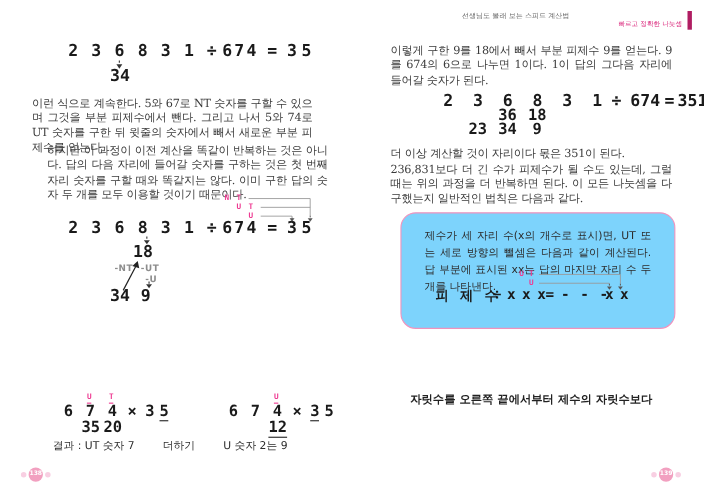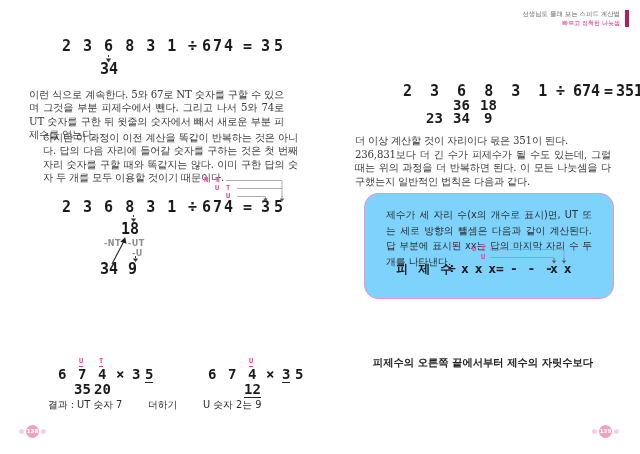--- a/index.html
+++ b/index.html
@@ -23,21 +23,21 @@
   .plu{border-bottom:1px solid var(--accent);padding-bottom:0.5px;}
   .gray{position:absolute;font-family:"DejaVu Sans",sans-serif;font-weight:bold;
         font-size:8px;line-height:1;color:#8d8d8d;letter-spacing:0.5px;}
   .cap{font-family:"DejaVu Sans",sans-serif;font-size:9.8px;color:#2b2b2b;white-space:nowrap;}
   .ul{border-bottom:1.2px solid #222;padding-bottom:0.5px;}
   .boxnote{position:absolute;border:1.5px solid var(--boxborder);border-radius:14px;background:#7dd3fc;}
   .boxtext{font-family:"DejaVu Sans",sans-serif;font-size:9.8px;line-height:15.6px;
            color:#2b2b2b;text-align:justify;}
   .callout{font-family:"DejaVu Sans",sans-serif;font-weight:bold;font-size:10.3px;
            color:#222;text-align:center;white-space:nowrap;}
-  .hdrtitle{font-size:6.4px;color:#666;text-align:right;line-height:1.35;}
+  .hdrtitle{font-size:6.4px;color:#666;text-align:left;line-height:1.35;}
   .hdrsub{font-size:6px;color:#d81b74;text-align:right;line-height:1.35;}
   .pgdot{position:absolute;width:5px;height:5px;border-radius:50%;background:#f8cfe2;}
   .pgcircle{position:absolute;width:13px;height:13px;border-radius:50%;background:#f2a0c0;
             color:#fff;font-size:5.5px;line-height:13px;text-align:center;font-weight:bold;}
   svg.overlay{position:absolute;left:0;top:0;pointer-events:none;}
 </style>
 </head>
 <body>
 
 <div id="canvas">
@@ -131,20 +131,21 @@
   </div>
 
   <div class="page" id="pageR">
 
     <div class="abs" style="left:100px;top:10px;width:200px">
       <div class="hdrtitle">선생님도 몰래 보는 스피드 계산법</div>
       <div class="hdrsub">빠르고 정확한 나눗셈</div>
     </div>
     <span class="abs" style="left:305px;top:10px;width:3.5px;height:17px;background:var(--bar)"></span>
 
+    <div class="abs para" style="left:35px;top:40px;width:256px">이렇게 구한 9를 18에서 빼서 부분 피제수 9를 얻는다. 9를 674의 6으로 나누면 1이다. 1이 답의 그다음 자리에 들어갈 숫자가 된다.</div>
 
     <div>
       <span class="abs eq sp27" style="left:83px;top:84px">2 3 6 8 3 1</span>
       <span class="abs eq" style="left:236px;top:84px">÷</span>
       <span class="abs eq" style="left:253px;top:84px">674</span>
       <span class="abs eq" style="left:284px;top:84px">=</span>
       <span class="abs eq" style="left:296px;top:84px">351</span>
       <span class="abs eq eq14" style="left:133px;top:98px">36</span>
       <span class="abs eq eq14" style="left:160px;top:98px">18</span>
       <span class="abs eq eq14" style="left:106px;top:111px">23</span>
@@ -165,21 +166,21 @@
       <span class="pl" style="left:161px;top:254px">U</span>
       <span class="abs eq" style="left:76px;top:263px;font-size:12px;letter-spacing:3px;font-family:'DejaVu Sans',sans-serif">피 제 수</span>
       <span class="abs eq" style="left:128px;top:262px;font-size:13px">÷</span>
       <span class="abs eq" style="left:141px;top:262px;font-size:13px;word-spacing:-2px">x x x</span>
       <span class="abs eq" style="left:176px;top:262px;font-size:13px">=</span>
       <span class="abs eq" style="left:190px;top:262px;font-size:13px;word-spacing:-3px">-  -  -</span>
       <span class="abs eq" style="left:230px;top:262px;font-size:13px;word-spacing:-2px">x x</span>
     </div>
 
 
-    <div class="abs callout" style="left:20px;top:356px;width:286px">피제수의 오른쪽 끝에서부터 제수의 자릿수보다</div>
+    <div class="abs callout" style="left:20px;top:356px;width:286px">자릿수를 오른쪽 끝에서부터 제수의 자릿수보다</div>
 
 
     <span class="pgdot" style="left:272px;top:429px"></span>
     <span class="pgcircle" style="left:279px;top:425px">139</span>
     <span class="pgdot" style="left:294px;top:429px"></span>
 
     <svg class="overlay" width="320" height="454">
       <path d="M170 249.5 H244 V258" stroke="#999" stroke-width="0.8" fill="none"></path>
       <path d="M170 257.5 H234 V258" stroke="#999" stroke-width="0.8" fill="none"></path>
       <path d="M244 258 V261" stroke="#555" stroke-width="0.9" stroke-dasharray="1.6 1.6" fill="none"></path>

